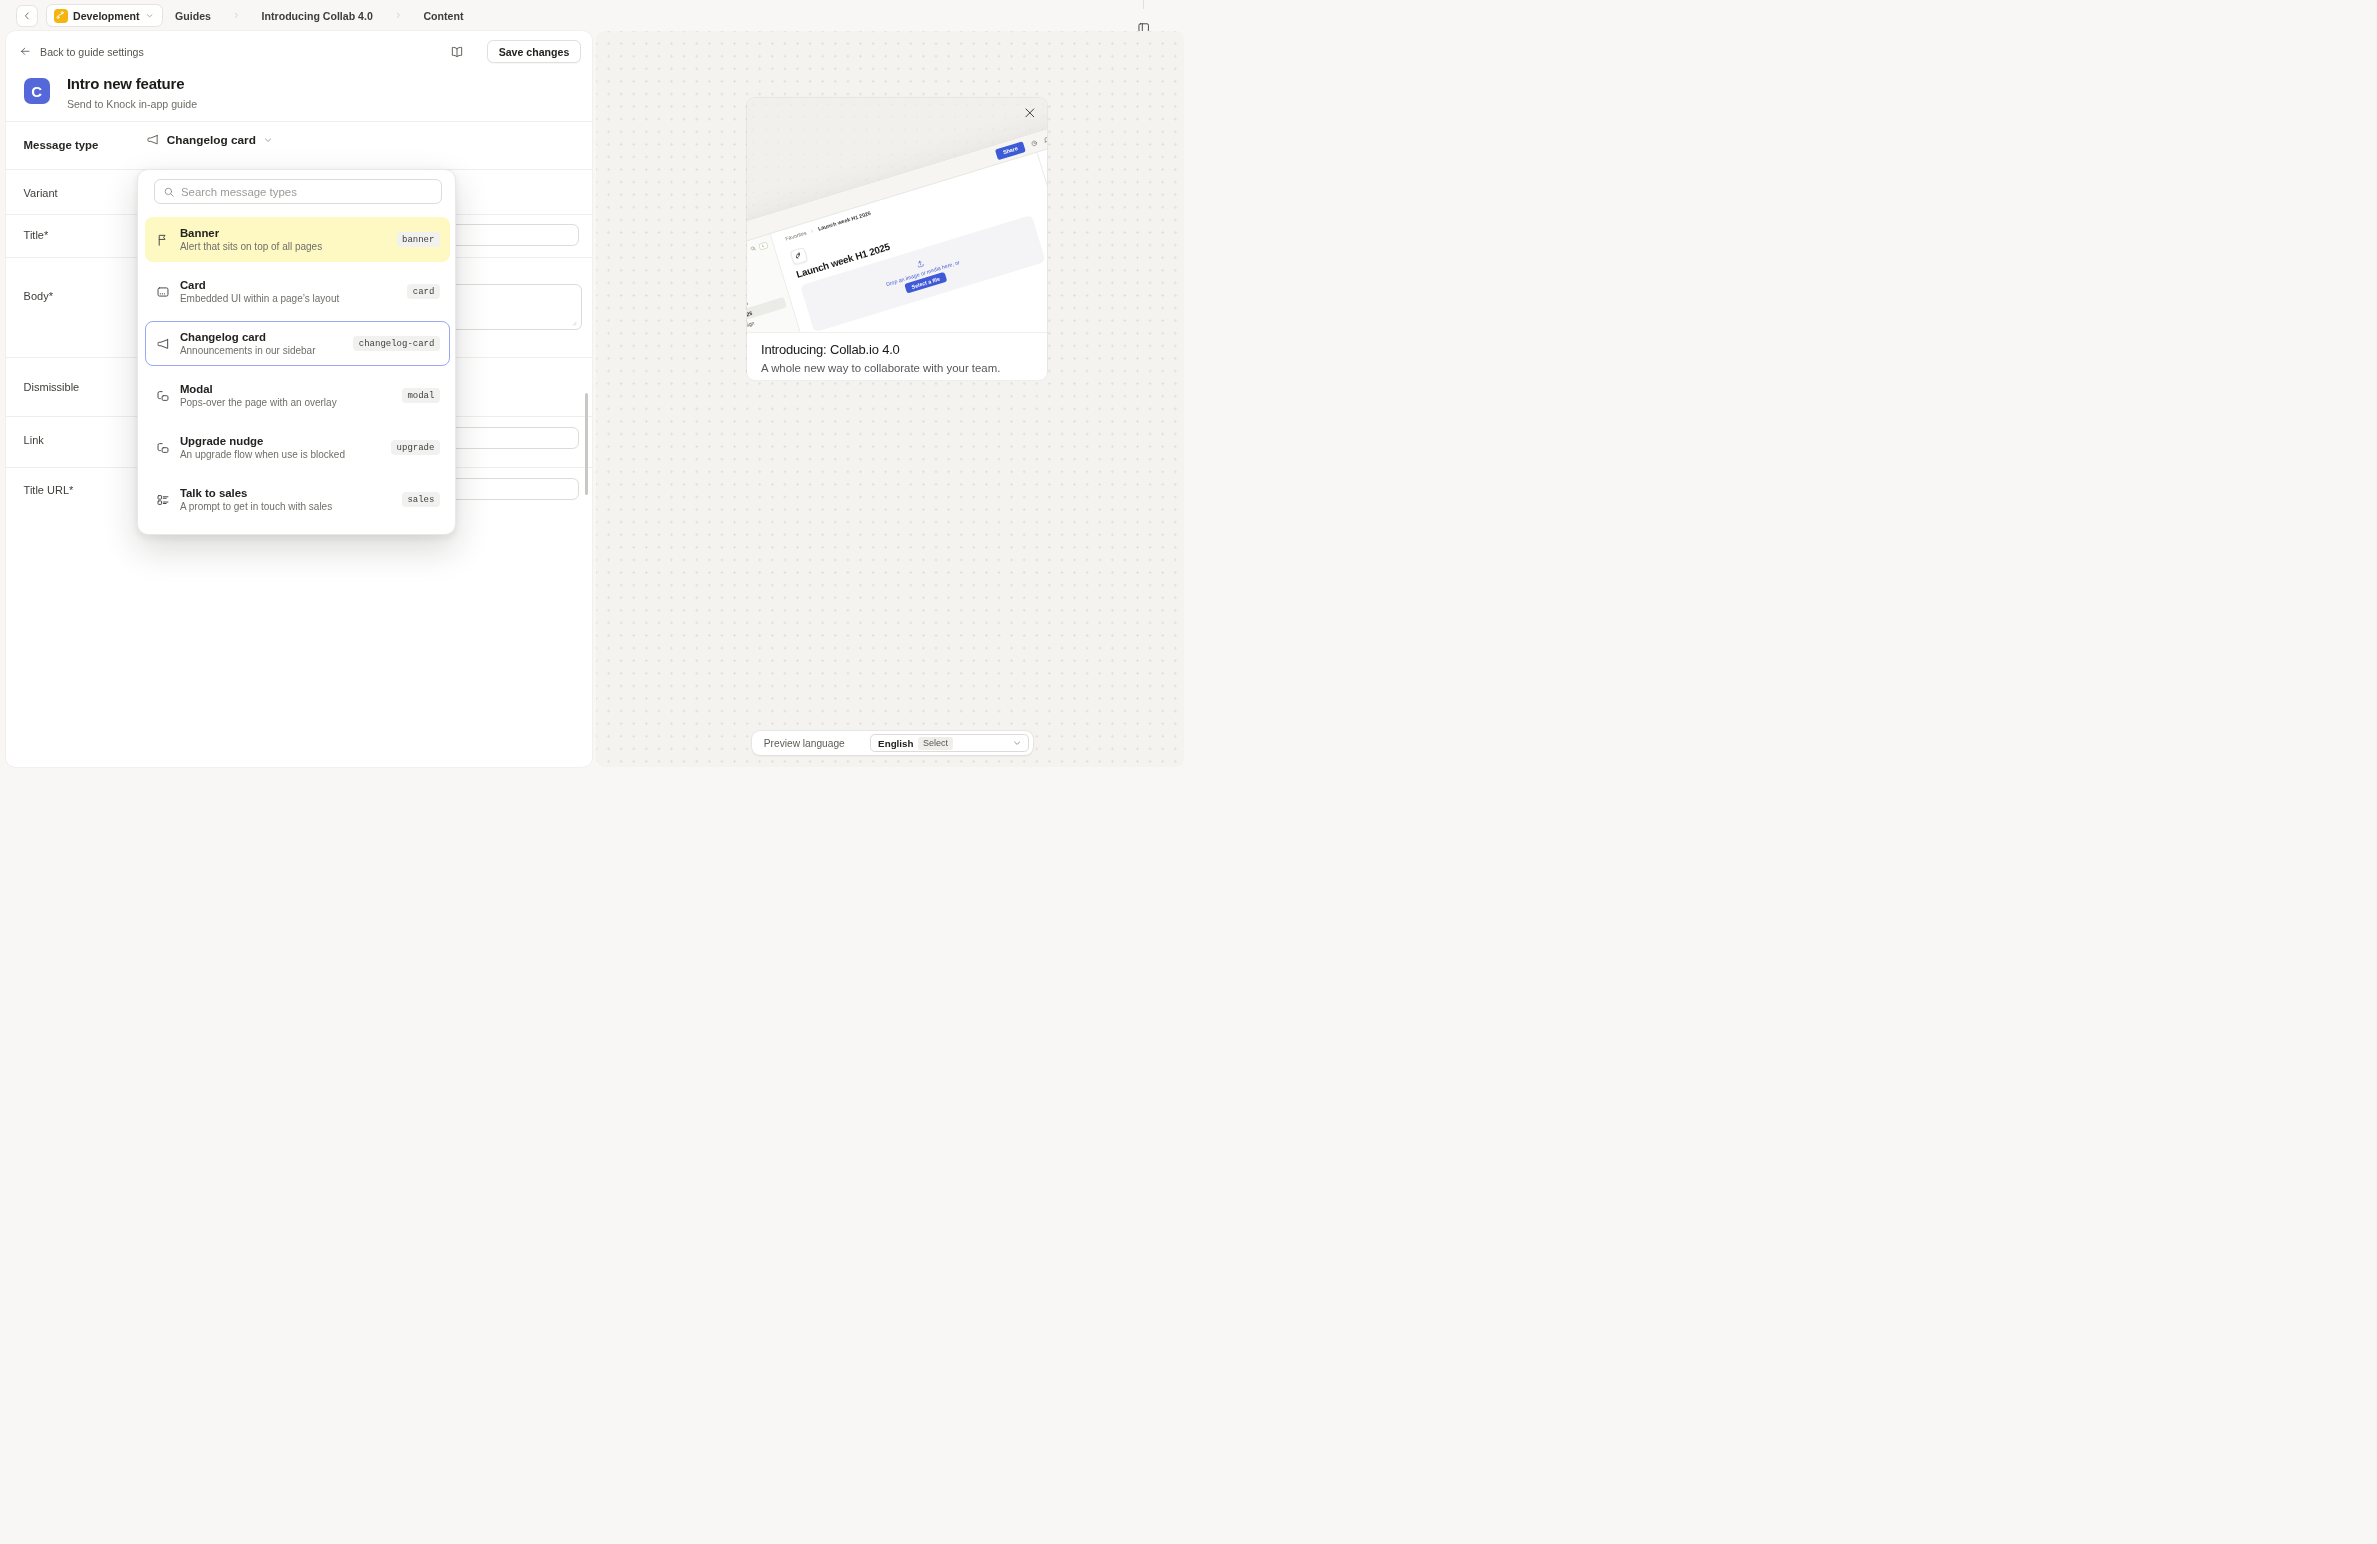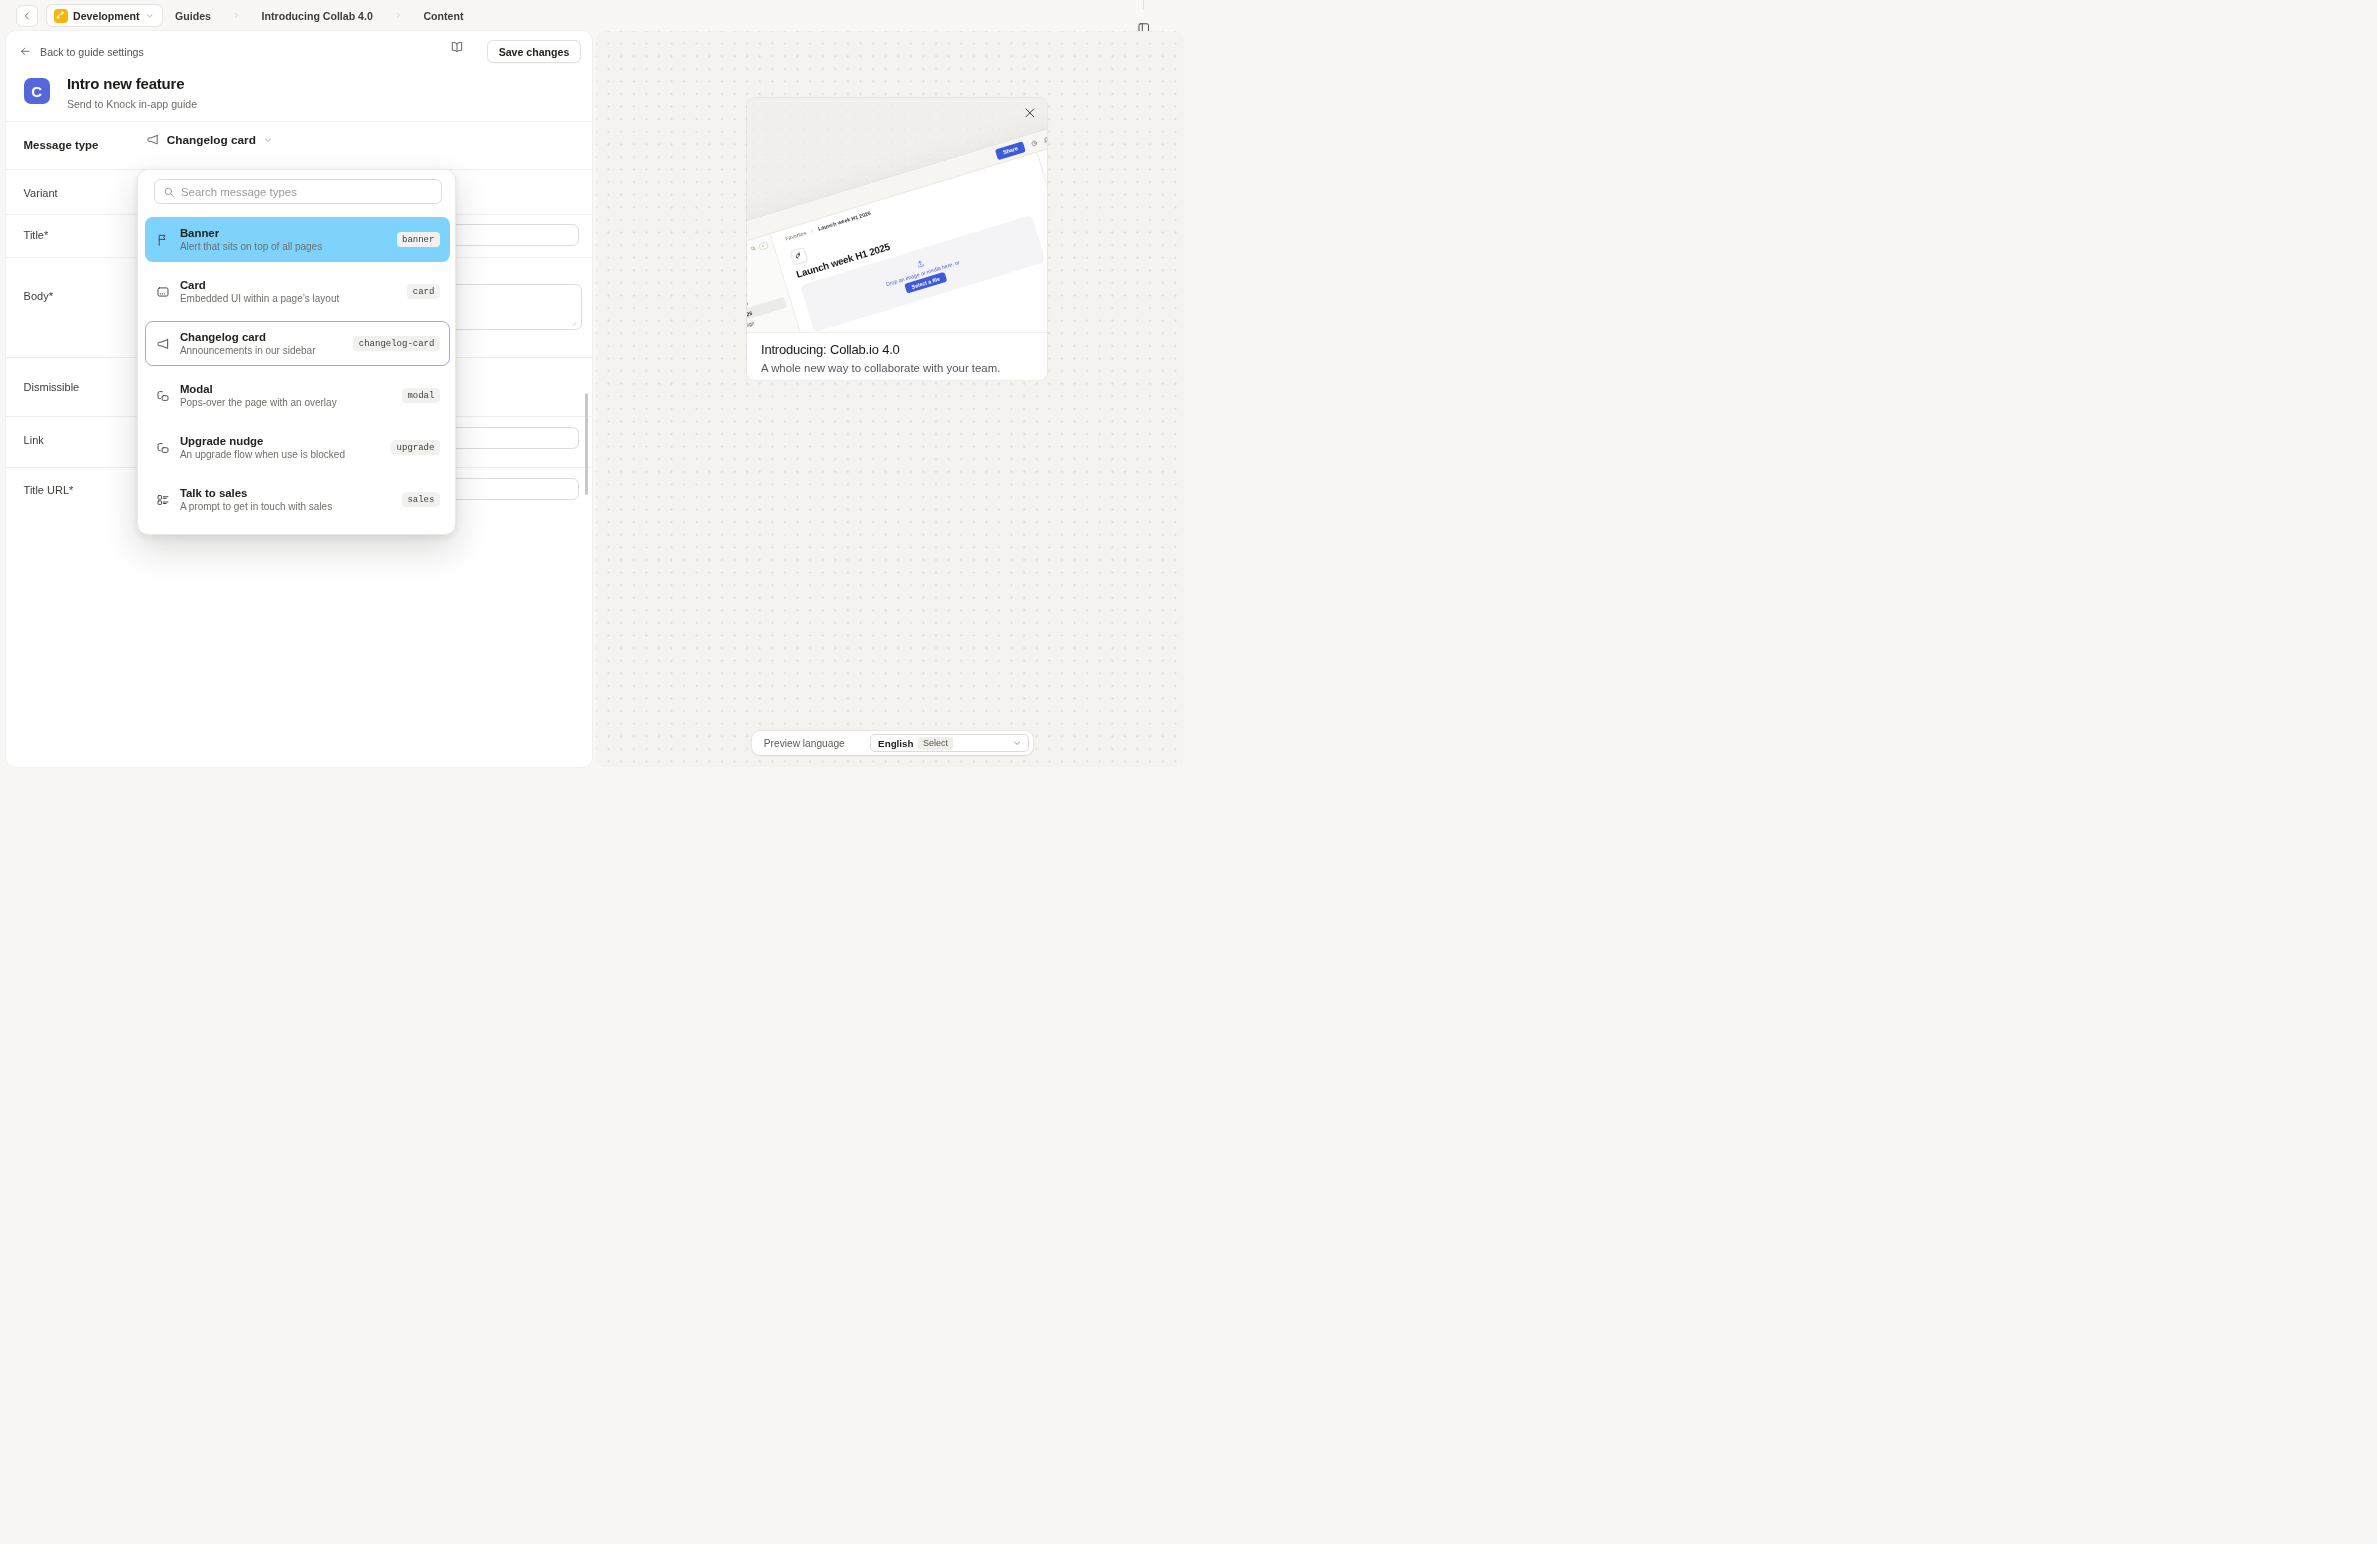--- a/index.html
+++ b/index.html
@@ -23,21 +23,21 @@
   .run-btn { height:23px; background:#fff; border:0.8px solid #e4e3e0; border-radius:6.3px; padding:0 9.4px; font-size:10.6px; font-weight:600; color:#2a2a26; display:flex; align-items:center; cursor:pointer; }
   .tb-div { width:0.8px; height:15.7px; background:#e0dfdb; }
   .pane-btn { width:22px; height:22px; border-radius:5.5px; display:flex; align-items:center; justify-content:center; color:#45453f; cursor:pointer; }
   .pane-btn.active { background:#e7e6e2; }
 
   
   .editor { position:absolute; left:6.3px; top:31px; width:586px; height:736px; background:#fff; border-radius:9.4px; box-shadow:0 0 0 0.8px rgba(0,0,0,0.04); }
   .ed-head { position:absolute; left:0; top:0; width:100%; height:41px; display:flex; align-items:center; padding:0 11.8px 0 12.6px; }
   .back-link { display:flex; align-items:center; gap:8.6px; color:#5f5f5a; cursor:pointer; }
   .back-link .lbl { font-size:10.6px; color:#55554f; }
-  .ed-head-right { margin-left:auto; display:flex; align-items:flex-start; gap:23px; }
+  .ed-head-right { margin-left:auto; display:flex; align-items:center; gap:23px; }
   .book-ic { color:#5f5f5a; cursor:pointer; }
   .save-btn { height:23px; background:#fff; border:0.8px solid #e0dfdc; border-radius:6.3px; padding:0 10.2px; font-size:10.6px; font-weight:600; color:#232320; display:flex; align-items:center; box-shadow:0 0.8px 0.8px rgba(0,0,0,.03); cursor:pointer; }
   .guide-block { position:absolute; left:17.3px; top:44px; display:flex; gap:17.3px; }
   .guide-avatar { width:26px; height:26px; border-radius:7px; background:#5568d9; color:#fff; font-size:15px; font-weight:700; display:flex; align-items:center; justify-content:center; margin-top:3.1px; }
   .guide-title { font-size:15px; font-weight:700; color:#1c1c19; letter-spacing:-0.2px; }
   .guide-sub { font-size:10.6px; color:#6e6e68; margin-top:6.3px; }
   .divider { position:absolute; left:0; width:100%; height:0.8px; background:#efeeec; }
   .row-label { position:absolute; left:17.3px; font-size:11px; color:#3d3d38; }
   .row-label.strong { font-weight:700; color:#262622; font-size:11.4px; }
   .mt-value { position:absolute; left:140px; top:102px; display:flex; align-items:center; gap:7px; cursor:pointer; }
@@ -48,21 +48,21 @@
   .resize-glyph { position:absolute; color:#b1b0ac; }
   .ed-scrollbar { position:absolute; left:579px; top:362px; width:3.1px; height:102px; border-radius:1.6px; background:#c9c8c4; }
 
   
   .dropdown { position:absolute; left:131px; top:138px; width:319px; height:366px; background:#fff; border:0.8px solid #e9e8e6; border-radius:11px; box-shadow:0 14px 35px rgba(25,25,20,.16), 0 2.4px 7.9px rgba(25,25,20,.07); z-index:20; }
   .dd-search { position:absolute; left:15.7px; top:9.4px; width:288px; height:24.4px; border:0.8px solid #dcdbd8; border-radius:6.3px; display:flex; align-items:center; gap:6.3px; padding:0 7.9px; color:#8a8a84; }
   .dd-search input { border:none; outline:none; flex:1; font-size:11.4px; font-family:"Liberation Sans",sans-serif; color:#33332f; background:transparent; }
   .dd-search input::placeholder { color:#9b9a95; }
   .dd-list { position:absolute; left:7px; top:47px; width:305px; display:flex; flex-direction:column; gap:7px; }
   .dd-item { height:45px; border-radius:7.9px; display:flex; align-items:center; padding:0 9.4px; gap:10.2px; border:1.6px solid transparent; cursor:pointer; }
-  .dd-item.hover { background:#7dd3fc;justify-content:center; }
+  .dd-item.hover { background:#fef9c3;justify-content:center; }
   .dd-item.selected { border-color:#9aa8f3; }
   .dd-icon { color:#4b4b49; flex:0 0 auto; }
   .dd-text { display:flex; flex-direction:column; gap:2.4px; flex:1; min-width:0; }
   .dd-title { font-size:11.4px; font-weight:600; color:#222220; }
   .dd-desc { font-size:10px; color:#6f6f69; }
   .dd-tag { font-family:"Liberation Mono", monospace; font-size:9px; color:#3e3e3c; background:#f1f1ef; border-radius:3.9px; padding:2.4px 5.5px; }
 
   
   .preview { position:absolute; left:596px; top:31px; width:588px; height:736px; border-radius:9.4px; background:#f4f3f0;
     background-image:radial-gradient(circle, #e1e0db 1px, transparent 1.1px); background-size:12.6px 12.6px; background-position:6.3px 6.3px; overflow:hidden; }

